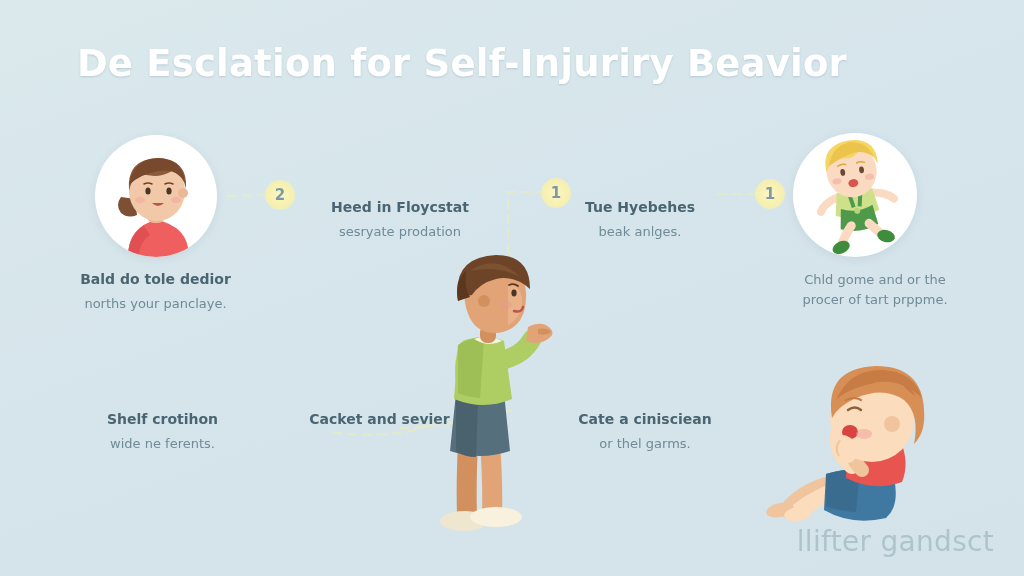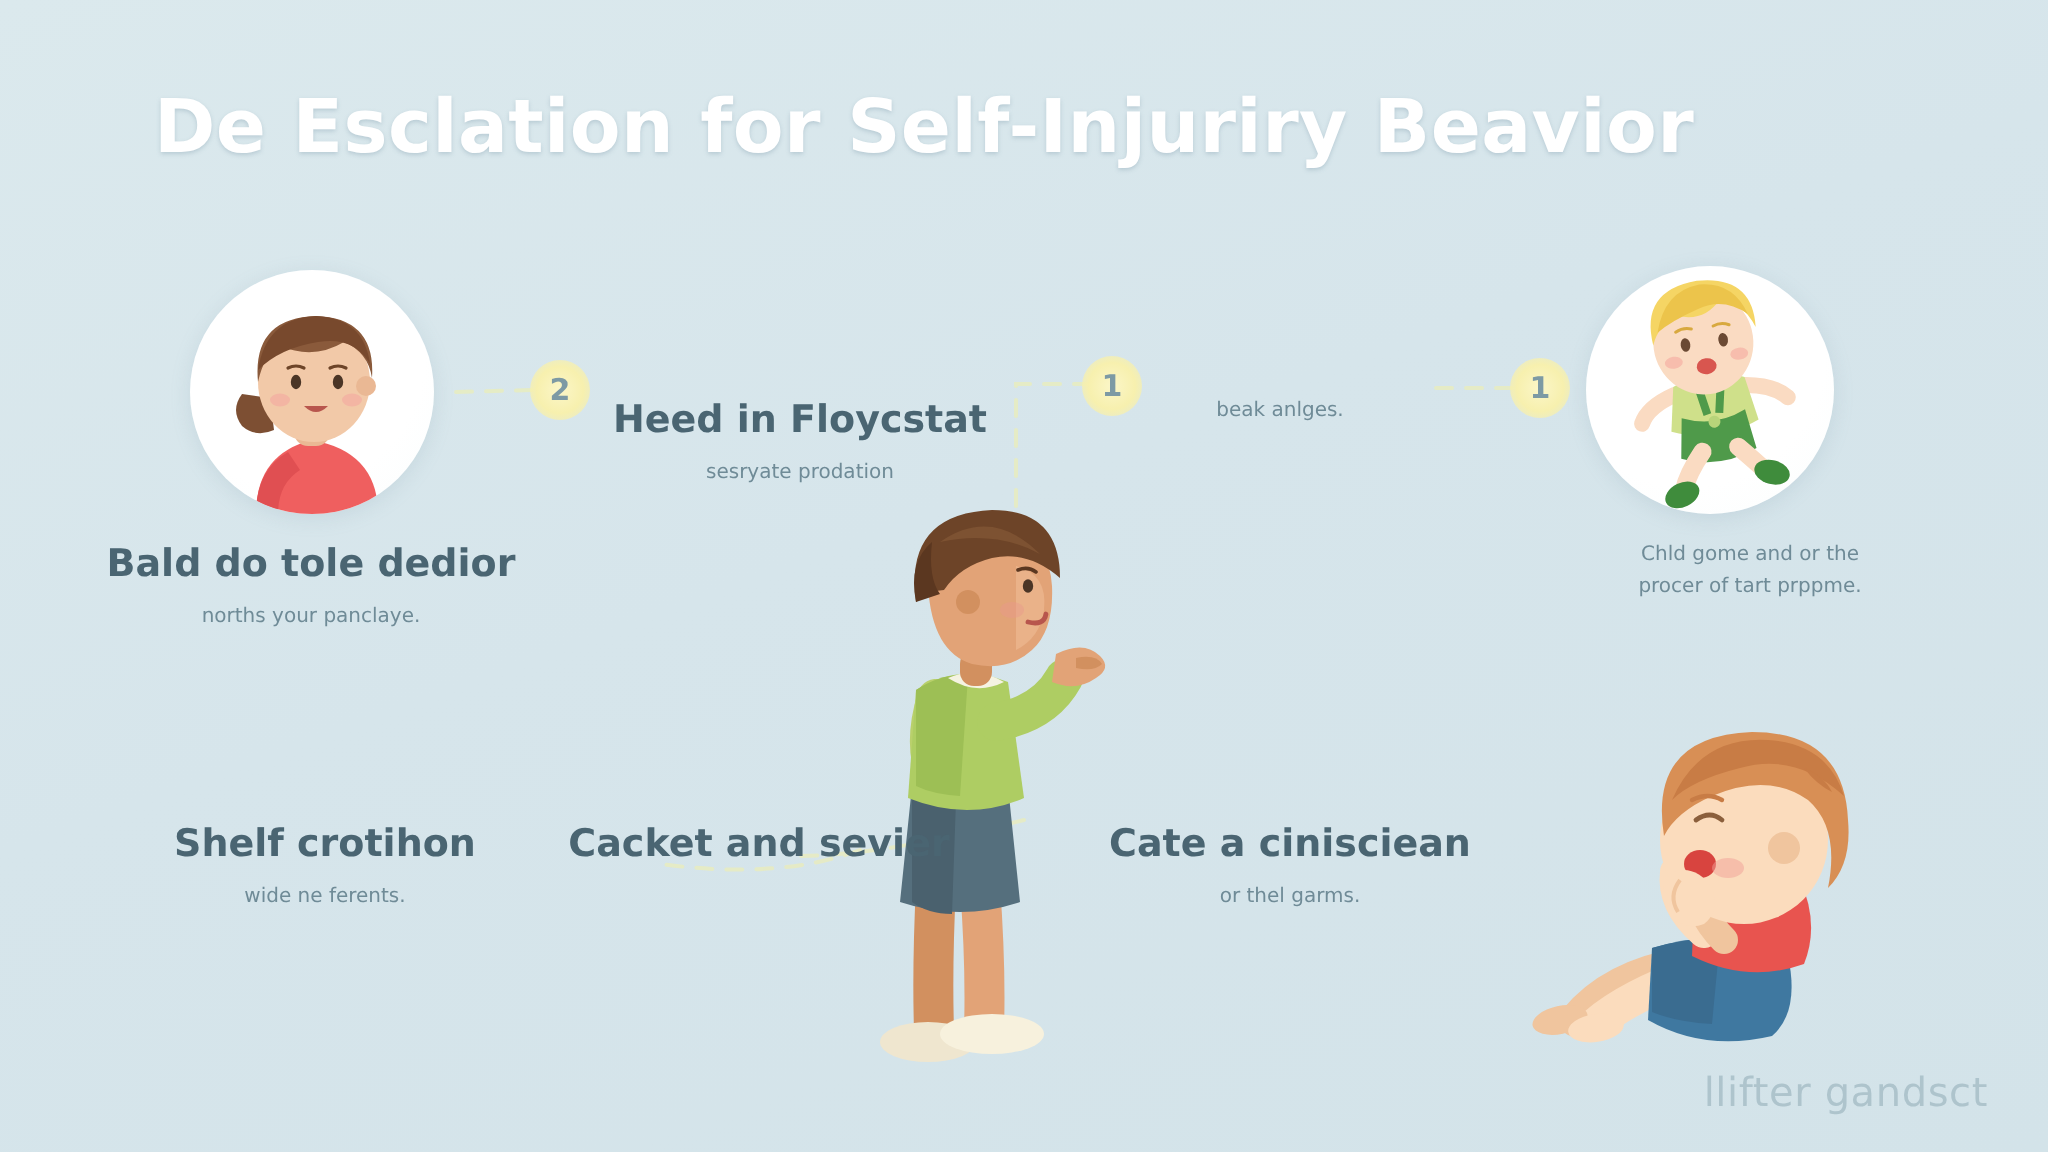--- a/index.html
+++ b/index.html
@@ -43,38 +43,38 @@
     background:radial-gradient(circle at 50% 50%,#fbf6c8 0%,#f7f0ae 55%,rgba(247,240,174,.25) 100%);
     color:#7d9aa4;font-size:15px;font-weight:600;
     display:flex;align-items:center;justify-content:center;
     font-family:"DejaVu Sans", sans-serif;
   }
 
   
   .block{position:absolute;text-align:center;}
   .block .head{
     font-family:"DejaVu Sans", sans-serif;
-    font-size:19px;font-weight:bold;color:#4a6572;
+    font-size:14px;font-weight:bold;color:#4a6572;
     line-height:1.35;margin-bottom:5px;
   }
   .block .body{
     font-family:"DejaVu Sans", sans-serif;
-    font-size:10px;font-weight:normal;color:#6f8b97;
+    font-size:13px;font-weight:normal;color:#6f8b97;
     line-height:1.55;
   }
   .block .body span{display:block;}
 
   
   .connectors{position:absolute;left:0;top:0;width:1024px;height:576px;pointer-events:none;}
 
   
   .watermark{
     position:absolute;right:30px;bottom:18px;
     font-family:"DejaVu Sans", sans-serif;
-    font-size:20px;color:#a8bfc8;opacity:.85;letter-spacing:.3px;
+    font-size:28px;color:#a8bfc8;opacity:.85;letter-spacing:.3px;
   }
 </style>
 </head>
 <body>
 
 <div id="stage">
 
   <div class="title">De Esclation for Self-Injuriry Beavior</div>
 
   <svg class="connectors" viewBox="0 0 1024 576" xmlns="http://www.w3.org/2000/svg">
@@ -259,20 +259,21 @@
   </div>
 
   <div class="block" style="left:285px;top:198px;width:230px;">
     <div class="head">Heed in Floycstat</div>
     <div class="body">
       <span>sesryate prodation</span>
     </div>
   </div>
 
   <div class="block" style="left:545px;top:198px;width:190px;">
+    <div class="head">Tue Hyebehes</div>
     <div class="body">
       <span>beak anlges.</span>
     </div>
   </div>
 
   <div class="block" style="left:760px;top:270px;width:230px;">
     <div class="body">
       <span>Chld gome and or the</span>
       <span>procer of tart prppme.</span>
     </div>

